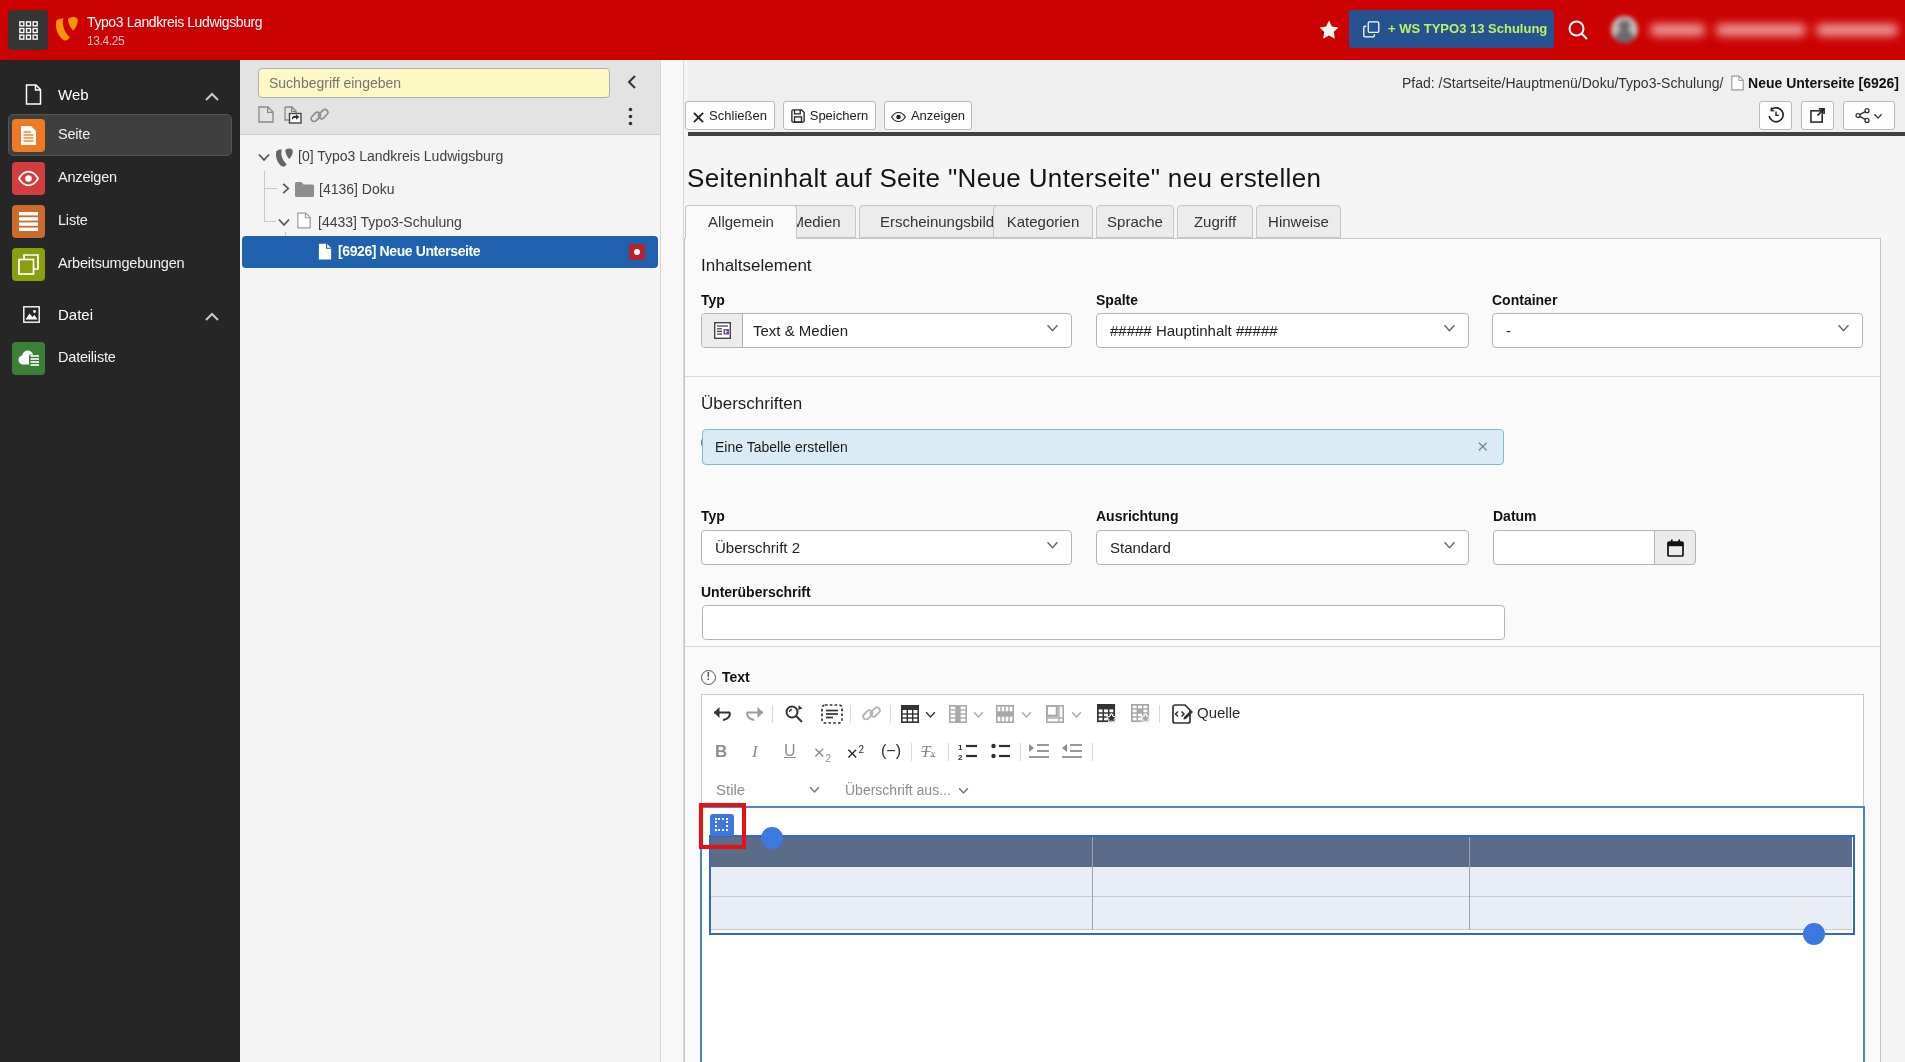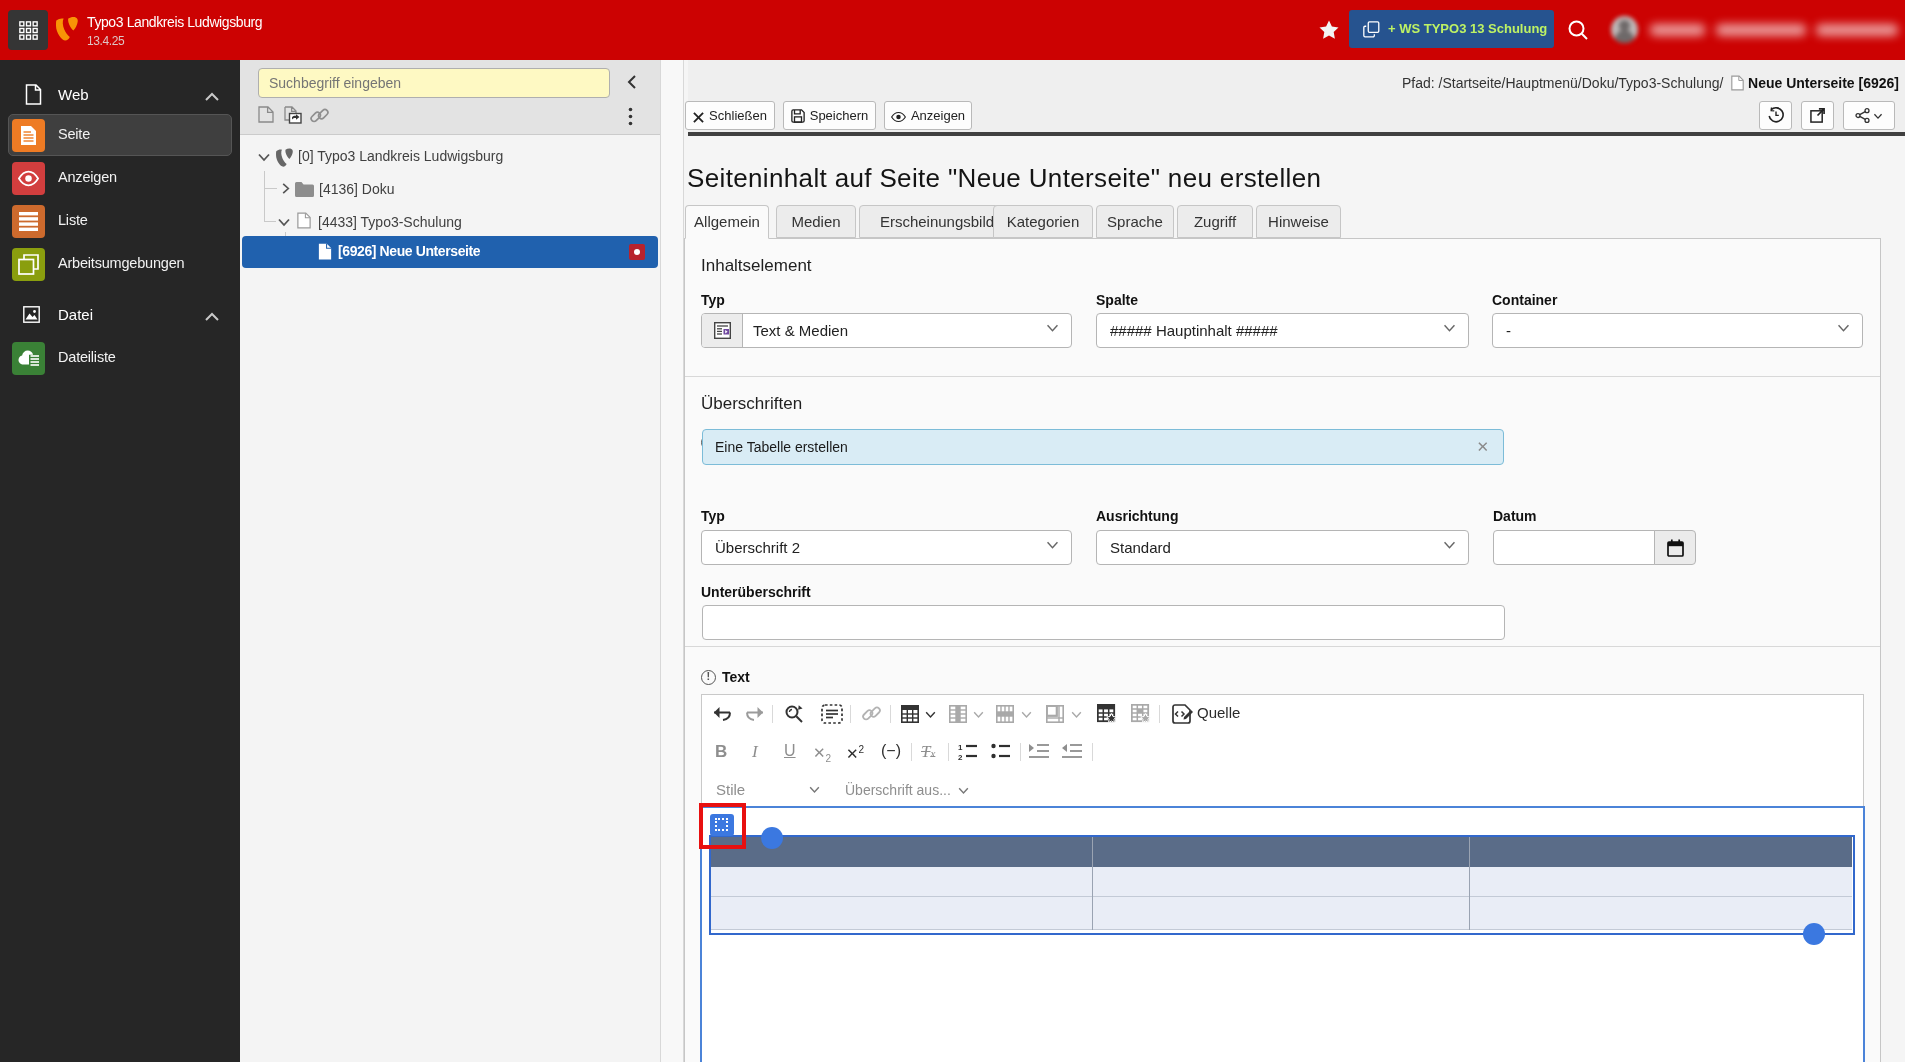--- a/index.html
+++ b/index.html
@@ -318,21 +318,21 @@
         <line x1="5.1" y1="7" x2="10.9" y2="3.8"></line>
         <line x1="5.1" y1="9" x2="10.9" y2="12.2"></line>
       </g>
     </svg><svg width="10" height="10" viewBox="0 0 14 14" style="margin:0;vertical-align:-1px;">
       <path fill="none" stroke="#333" stroke-width="1.8" d="M2,4.5 L7,10 L12,4.5"></path>
     </svg></div>
 
 <div class="h1title">Seiteninhalt auf Seite "Neue Unterseite" neu erstellen</div>
 <div class="panel"></div>
 <div class="tabs">
-  <div class="tab active" style="left:0; width:84px;text-align:center;">Allgemein</div>
+  <div class="tab active" style="left:0; width:112px;text-align:center;">Allgemein</div>
   <div class="tab" style="left:91px; width:80px;">Medien</div>
   <div class="tab" style="left:174px; width:156px;">Erscheinungsbild</div>
   <div class="tab" style="left:308px; width:100px;">Kategorien</div>
   <div class="tab" style="left:411px; width:78px;">Sprache</div>
   <div class="tab" style="left:492px; width:76px;">Zugriff</div>
   <div class="tab" style="left:571px; width:85px;">Hinweise</div>
 </div>
 
 <div class="sechead" style="left:701px; top:256px;">Inhaltselement</div>
 <div class="flabel" style="left:701px; top:292px;">Typ</div>

